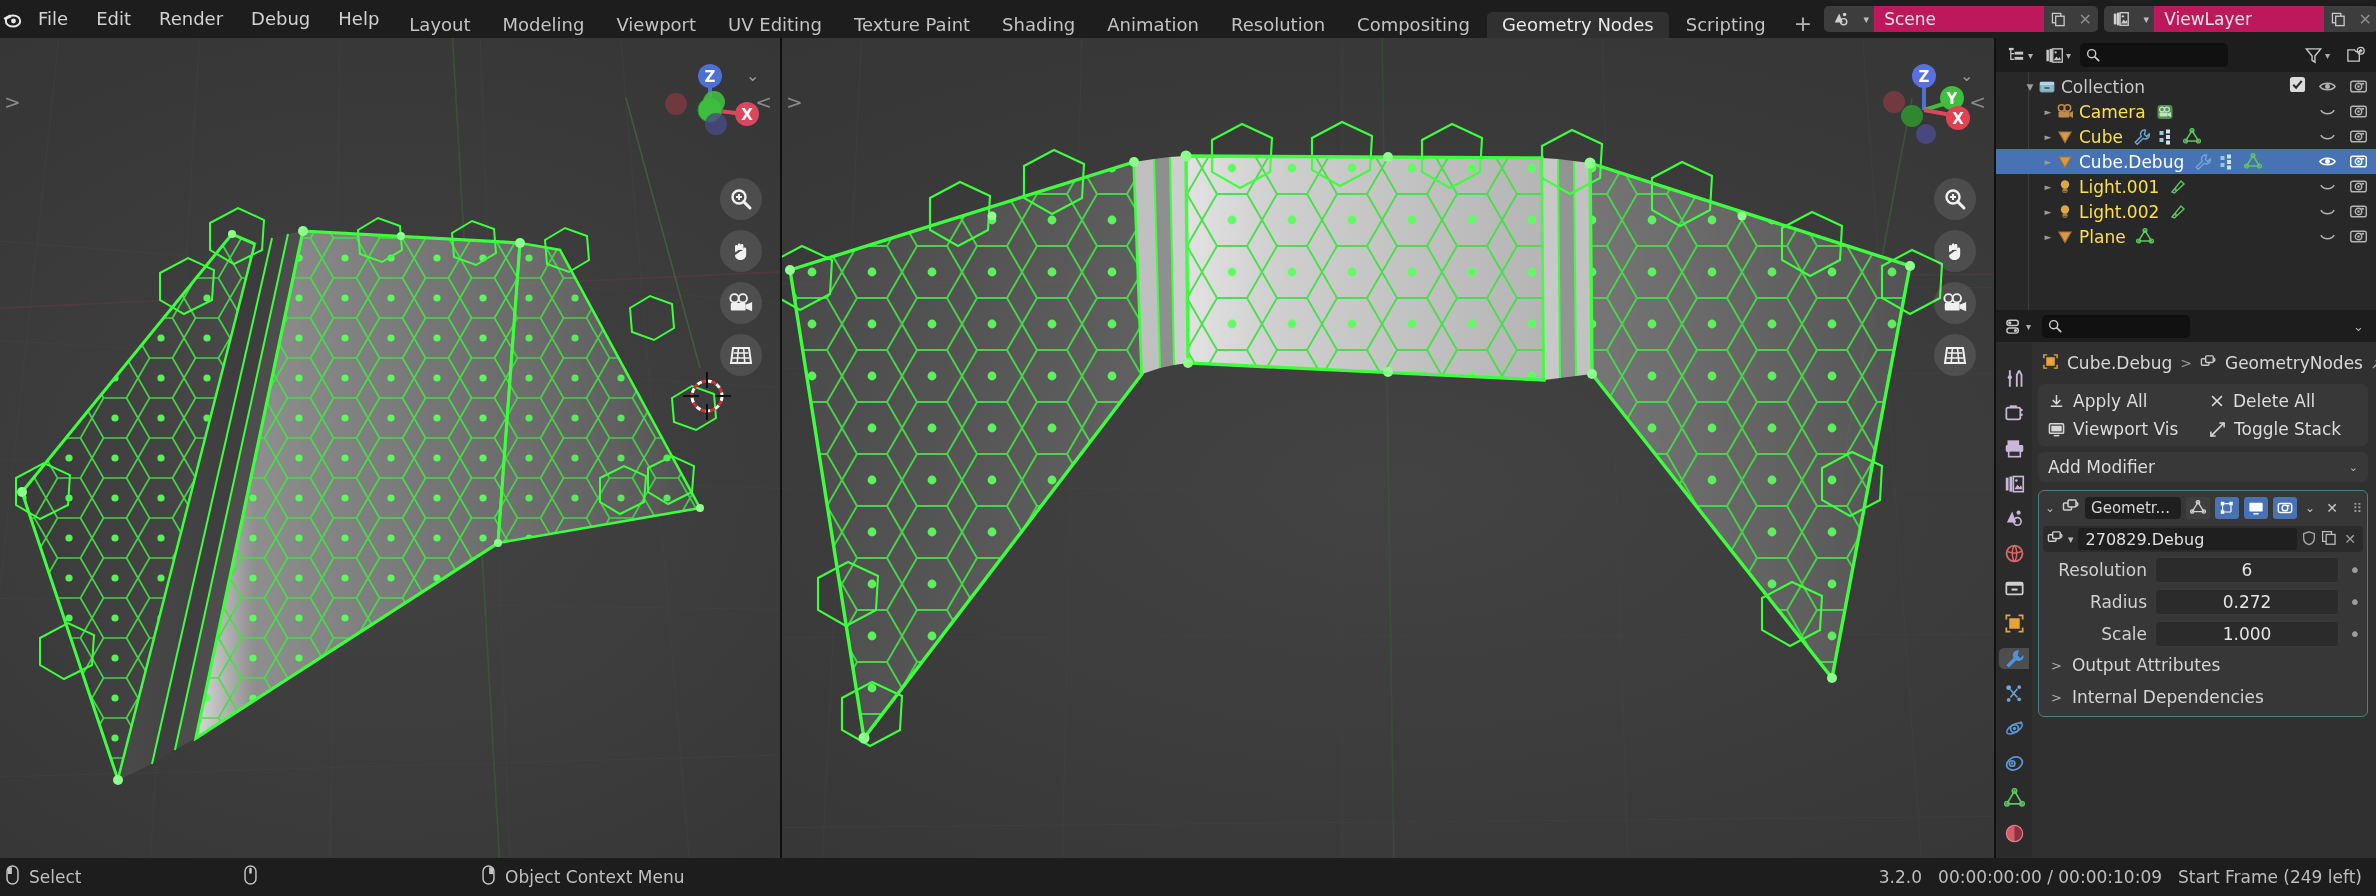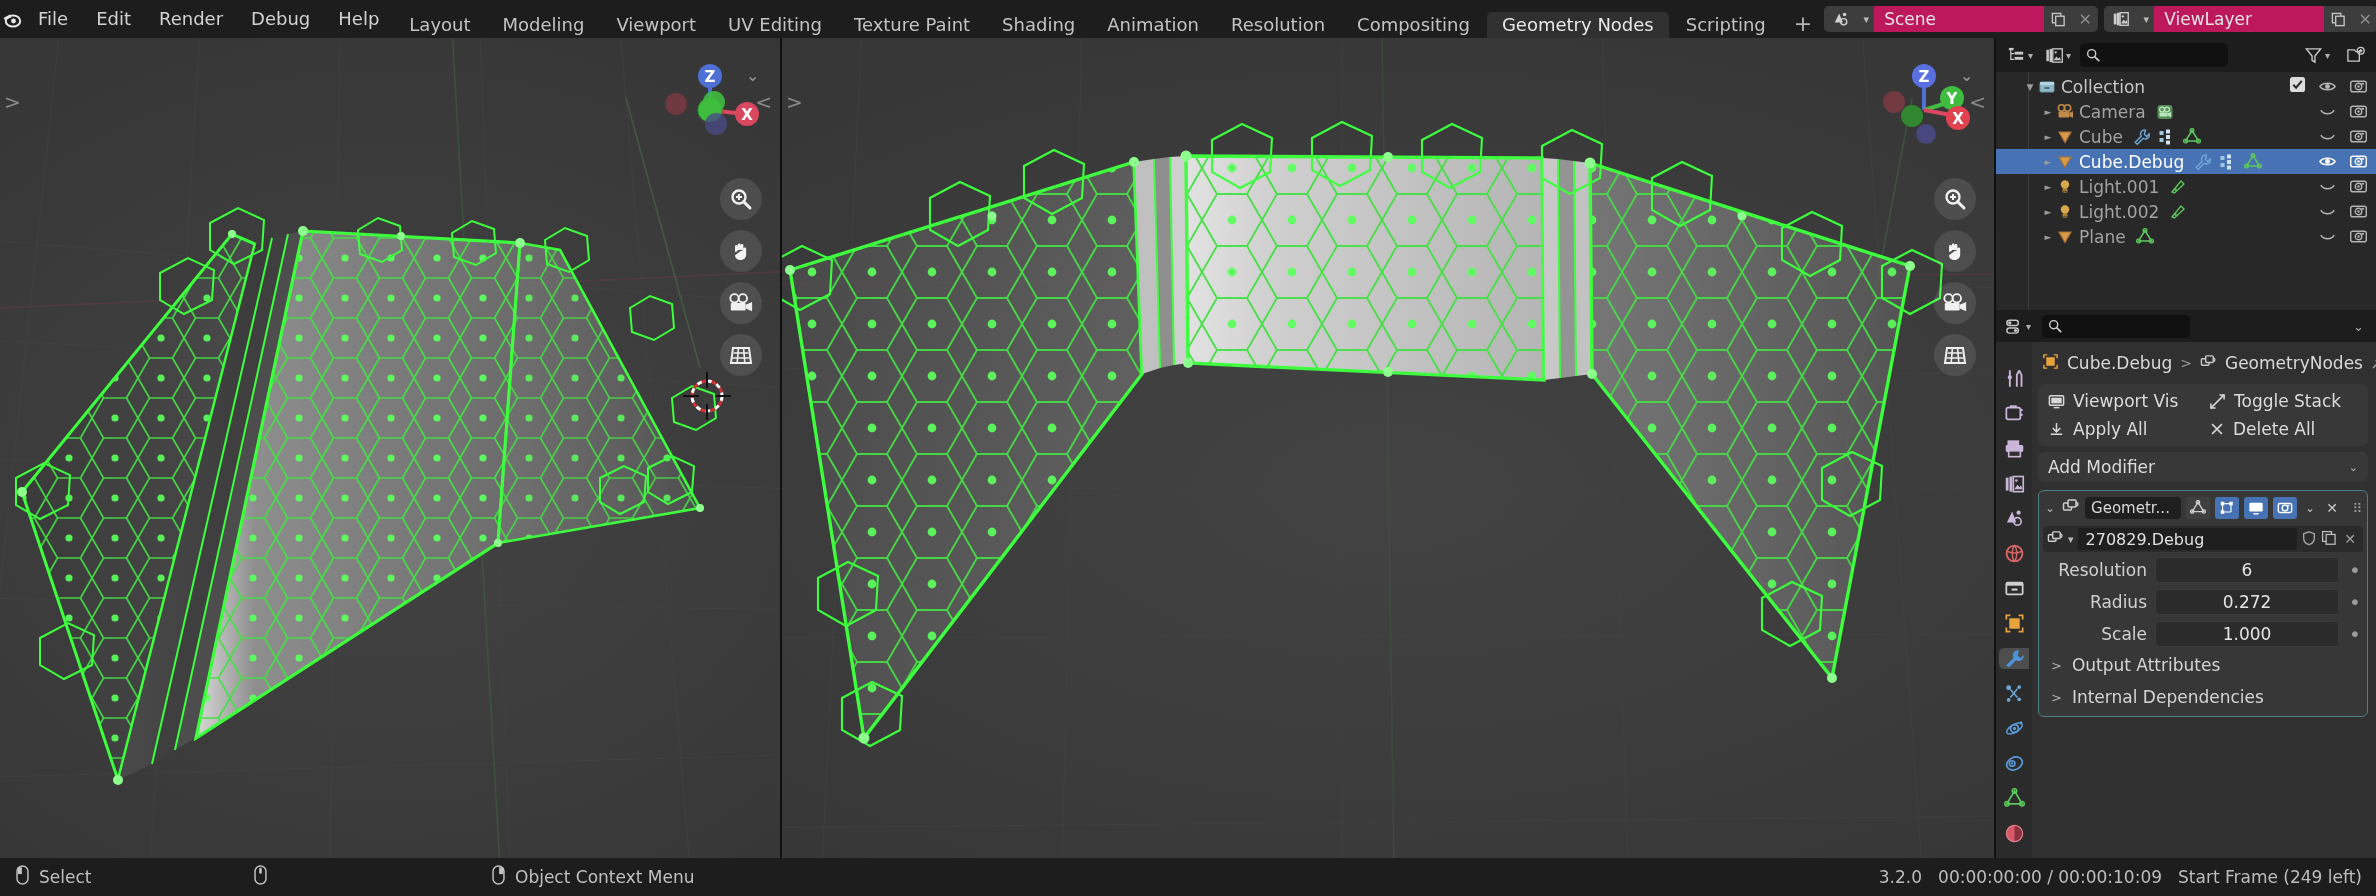--- a/index.html
+++ b/index.html
@@ -49,21 +49,21 @@
   .outliner{position:absolute;left:0;top:0;width:380px;height:272px;background:#282828;}
   .ol-header{height:34px;background:#1d1d1d;display:flex;align-items:center;padding:0 8px;gap:6px;}
   .hdr-btn{display:flex;align-items:center;gap:2px;height:24px;padding:0 3px;color:#c6c6c6;}
   .chev-sm{font-size:10px;color:#b0b0b0;}
   .ol-search{flex:0 0 auto;width:136px;height:24px;background:#111;border-radius:5px;display:flex;align-items:center;padding:0 6px;gap:5px;}
   .ol-search input{background:transparent;border:0;outline:0;color:#d0d0d0;font-size:15px;width:100px;
                    font-family:"DejaVu Sans","Liberation Sans",sans-serif;}
   .ol-tree{position:absolute;left:0;top:34px;right:0;bottom:0;padding-top:2px;}
   .ol-row{position:relative;height:25px;display:flex;align-items:center;font-size:17px;color:#c8c8c8;}
   .ol-row.sel{background:#4772b3;color:#fff;}
-  .ol-row .dis{color:#a3a3a3;}
+  .ol-row .dis{color:#fde047;}
   .ol-disclose{width:16px;display:flex;align-items:center;justify-content:center;color:#9a9a9a;font-size:9px;}
   .ol-name{margin-left:5px;white-space:nowrap;}
   .ol-icons{margin-left:10px;display:flex;align-items:center;gap:7px;}
   .ol-right{position:absolute;right:8px;top:0;height:25px;display:flex;align-items:center;gap:12px;}
   .ol-indent-line{position:absolute;left:32px;top:0;bottom:0;width:1px;background:#3d3d3d;}
 
   
   .props{position:absolute;left:0;top:272px;width:380px;height:548px;background:#303030;}
   .props-header{height:32px;background:#1d1d1d;display:flex;align-items:center;padding:0 6px;gap:8px;}
   .pr-search{width:136px;height:23px;background:#111;border-radius:5px;display:flex;align-items:center;padding:0 6px;gap:5px;}
@@ -941,48 +941,48 @@
                 <path d="M11 1.5 L16.5 7 L13.5 7.5 L10 12.5 L5.5 8 L10.5 4.5 Z" fill="none" stroke="#b0b0b0" stroke-width="1.4"></path>
                 <path d="M5.5 12.5 L2 16" stroke="#b0b0b0" stroke-width="1.4"></path>
               </svg>
           </span>
         </div>
 
         <div class="mod-ops">
           <div class="mod-ops-row">
             <div class="ops-btn">
               <svg width="17" height="17" viewBox="0 0 18 18">
+                  <path d="M9 2 V11 M5 7.5 L9 11.5 L13 7.5" fill="none" stroke="#d8d8d8" stroke-width="1.6"></path>
+                  <path d="M3 14 H15" stroke="#d8d8d8" stroke-width="1.6"></path>
+                </svg>
+              <span>Apply All</span>
+            </div>
+            <div class="ops-btn">
+              <svg width="16" height="16" viewBox="0 0 18 18">
+                  <path d="M3.5 3.5 L14.5 14.5 M14.5 3.5 L3.5 14.5" stroke="#d8d8d8" stroke-width="1.7"></path>
+                </svg>
+              <span>Delete All</span>
+            </div>
+          </div>
+          <div class="mod-ops-row">
+            <div class="ops-btn">
+              <svg width="17" height="17" viewBox="0 0 18 18">
                   <rect x="1.5" y="3" width="15" height="10" rx="1.2" fill="none" stroke="#d8d8d8" stroke-width="1.6"></rect>
                   <path d="M6 15.5 H12" stroke="#d8d8d8" stroke-width="1.6"></path>
                   <rect x="3.5" y="5" width="11" height="6" fill="#d8d8d8"></rect>
                 </svg>
               <span>Viewport Vis</span>
             </div>
             <div class="ops-btn">
               <svg width="17" height="17" viewBox="0 0 18 18">
                   <path d="M11 2 H16 V7" fill="none" stroke="#d8d8d8" stroke-width="1.6"></path>
                   <path d="M7 16 H2 V11" fill="none" stroke="#d8d8d8" stroke-width="1.6"></path>
                   <path d="M16 2 L2 16" stroke="#d8d8d8" stroke-width="1.6"></path>
                 </svg>
               <span>Toggle Stack</span>
-            </div>
-          </div>
-          <div class="mod-ops-row">
-            <div class="ops-btn">
-              <svg width="17" height="17" viewBox="0 0 18 18">
-                  <path d="M9 2 V11 M5 7.5 L9 11.5 L13 7.5" fill="none" stroke="#d8d8d8" stroke-width="1.6"></path>
-                  <path d="M3 14 H15" stroke="#d8d8d8" stroke-width="1.6"></path>
-                </svg>
-              <span>Apply All</span>
-            </div>
-            <div class="ops-btn">
-              <svg width="16" height="16" viewBox="0 0 18 18">
-                  <path d="M3.5 3.5 L14.5 14.5 M14.5 3.5 L3.5 14.5" stroke="#d8d8d8" stroke-width="1.7"></path>
-                </svg>
-              <span>Delete All</span>
             </div>
           </div>
         </div>
 
         <div class="add-mod">
           <span>Add Modifier</span>
           <span class="chev">⌄</span>
         </div>
 
         <div class="mod-panel">
@@ -1081,21 +1081,21 @@
                 <span class="sub-chev">&gt;</span>
                 <span>Internal Dependencies</span>
               </div>
             </div>
         </div>
       </div>
     </div>
   </div>
 
   <div class="statusbar">
-    <div style="display:flex;align-items:center;gap:16px;padding-left:16px">
+    <div style="display:flex;align-items:center;gap:16px;padding-left:6px">
       <div class="sb-item" style="width:222px">
         <span>
           <svg width="13" height="20" viewBox="0 0 14 22">
               <rect x="1" y="1" width="12" height="20" rx="6" fill="none" stroke="#c4c4c4" stroke-width="1.6"></rect>
               <path d="M1.8 2.5 h4.5 v7.5 h-4.5 z" fill="#c4c4c4"></path>
             </svg>
         </span>
         <span>Select</span>
       </div>
       <div class="sb-item" style="width:222px">

